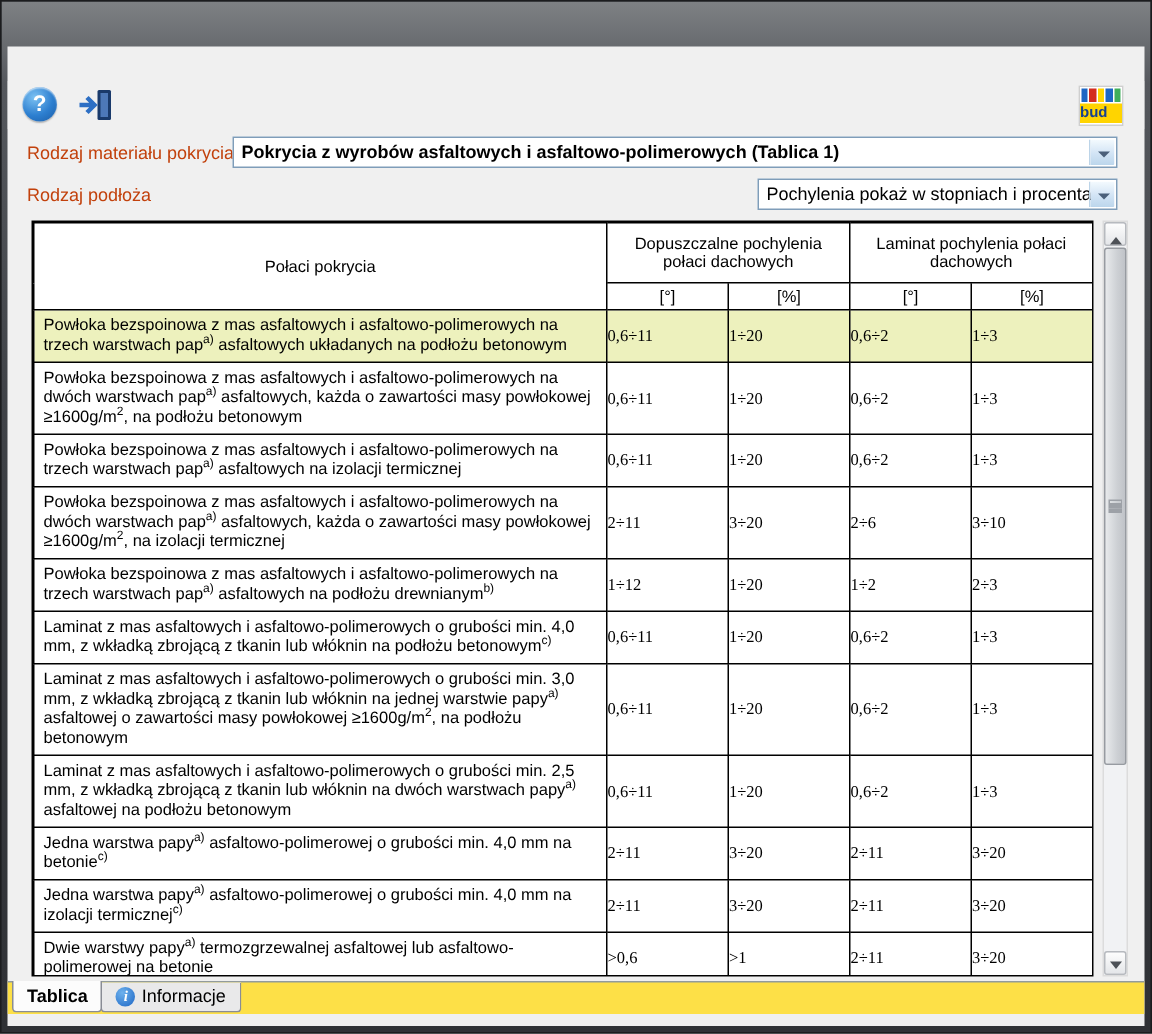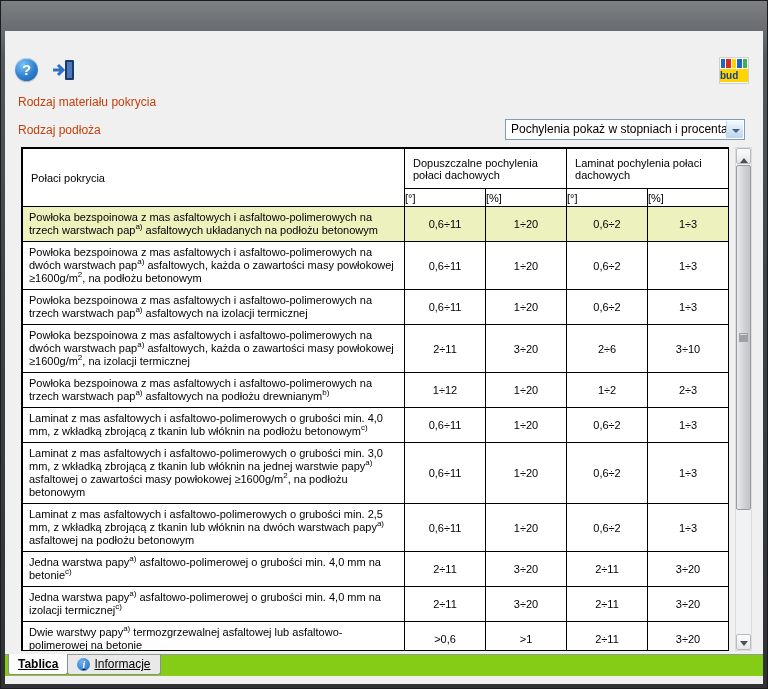--- a/index.html
+++ b/index.html
@@ -59,44 +59,44 @@
     border-radius:0 1px 1px 0; }
   .combo-arrow:after { content:""; position:absolute; left:5px; top:8px; border:4px solid transparent;
     border-top:4px solid #4b607a; }
 
   
   .table-wrap { position:absolute; left:16px; top:116px; width:708px; height:504px;
     overflow:hidden; background:#fff; border:1px solid #000; }
   table { border-collapse:collapse; table-layout:fixed; width:706px; font-size:11px; color:#000; }
   col.c-desc { width:382px; } col.c-val { width:81px; }
   th, td { border:1px solid #000; }
-  th { font-weight:normal; text-align:left; vertical-align:middle; background:#fff; }
+  th { font-weight:normal; text-align:center; vertical-align:middle; background:#fff; }
   .th-main { height:40px; font-size:11px; padding:2px 8px; }
   .th-sub { height:18px; font-size:11px; }
   td.desc { padding:4px 6px; line-height:13px; vertical-align:middle; text-align:left; }
-  td.val { text-align:center; vertical-align:middle; font-size:11px; }
+  td.val { vertical-align:middle; font-size:11px;font-family:Liberation Serif, serif; }
   tr.hl td { background:var(--hl, #edf1bd); }
   sup { font-size:8px; line-height:0; }
 
   
   .scrollbar { position:absolute; left:730px; top:116px; width:17px; height:504px;
     background:#f1f2f4; border:1px solid #dcdcdc; }
   .sb-btn { position:absolute; left:0; width:15px; height:16px;
     background:linear-gradient(180deg,#fdfdfd,#e4e6e9); border:1px solid #b7babf; border-radius:2px; }
   .sb-up { top:0; } .sb-down { bottom:0; }
   .sb-up:after { content:""; position:absolute; left:3px; top:5px; border:4px solid transparent; border-bottom:5px solid #4d5157; }
   .sb-down:after { content:""; position:absolute; left:3px; top:6px; border:4px solid transparent; border-top:5px solid #4d5157; }
   .sb-thumb { position:absolute; left:0; top:17px; width:15px; height:345px;
     background:linear-gradient(90deg,#e8eaec,#cdd0d4 60%,#c0c3c8); border:1px solid #979ba1; border-radius:2px; }
   .sb-thumb:after { content:""; position:absolute; left:3px; top:50%; margin-top:-4px; width:7px; height:1px;
     box-shadow:0 0 0 1px #9da1a7, 0 3px 0 1px #9da1a7, 0 6px 0 1px #9da1a7; }
 
   
   .tabstrip { position:absolute; left:0; right:0; bottom:8px; height:22px;
-    border-top:1px solid #919b9c; padding-left:3px; display:flex; background:#84cc16;text-decoration:underline; }
+    border-top:1px solid #919b9c; padding-left:3px; display:flex; background:#fde047; }
   .tab { height:20px; border:1px solid #898c95; border-top:none; border-radius:0 0 3px 3px;
     padding:0 9px; font-size:12px; line-height:19px; display:flex; align-items:center;
     background:#e9e9ea; cursor:pointer; margin-right:-1px; }
   .tab.active { background:#fcfcfc; font-weight:bold; margin-top:-1px; height:21px; z-index:2; }
   .info-icon { display:inline-block; width:13px; height:13px; border-radius:50%;
     background:radial-gradient(circle at 35% 30%, #6db1ed, #1d66c4); color:#fff;
     font-family:"Liberation Serif", serif; font-style:italic; font-weight:bold; font-size:10px;
     text-align:center; line-height:13px; margin-right:4px; }
 </style>
 </head>
@@ -123,20 +123,24 @@
             <i style="background:#d42b1e"></i>
             <i style="background:#ffd400"></i>
             <i style="background:#1d66c4"></i>
             <i style="background:#3fae5a"></i>
         </div>
         <div class="logo-bottom">bud</div>
       </div>
     </div>
 
     <span class="filter-label lbl-material">Rodzaj materiału pokrycia</span>
+    <div class="combo combo-material">
+      <span>Pokrycia z wyrobów asfaltowych i asfaltowo-polimerowych (Tablica 1)</span>
+      <span class="combo-arrow"></span>
+    </div>
 
     <span class="filter-label lbl-substrate">Rodzaj podłoża</span>
     <div class="combo combo-display">
       <span>Pochylenia pokaż w stopniach i procentach</span>
       <span class="combo-arrow"></span>
     </div>
 
     <div class="table-wrap">
       <table>
         <colgroup>

